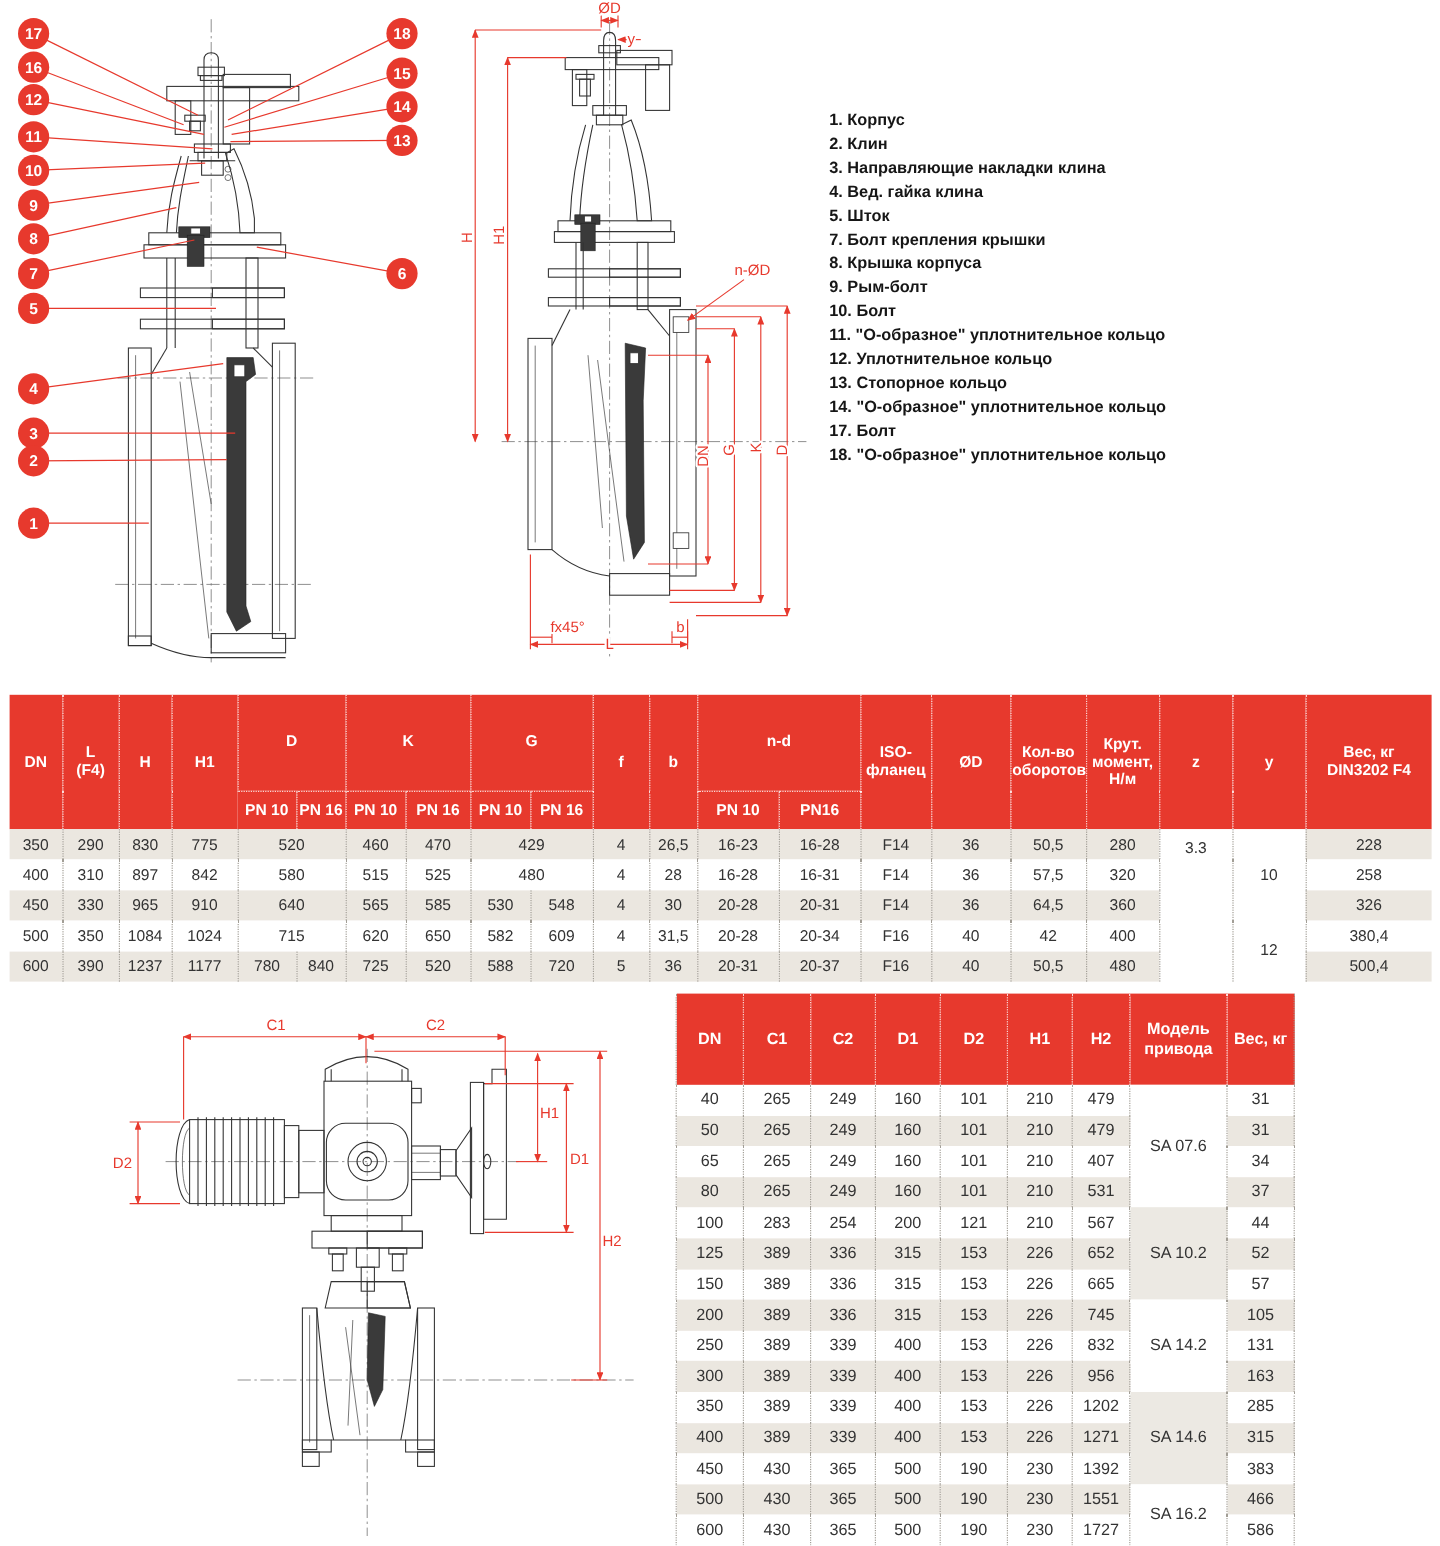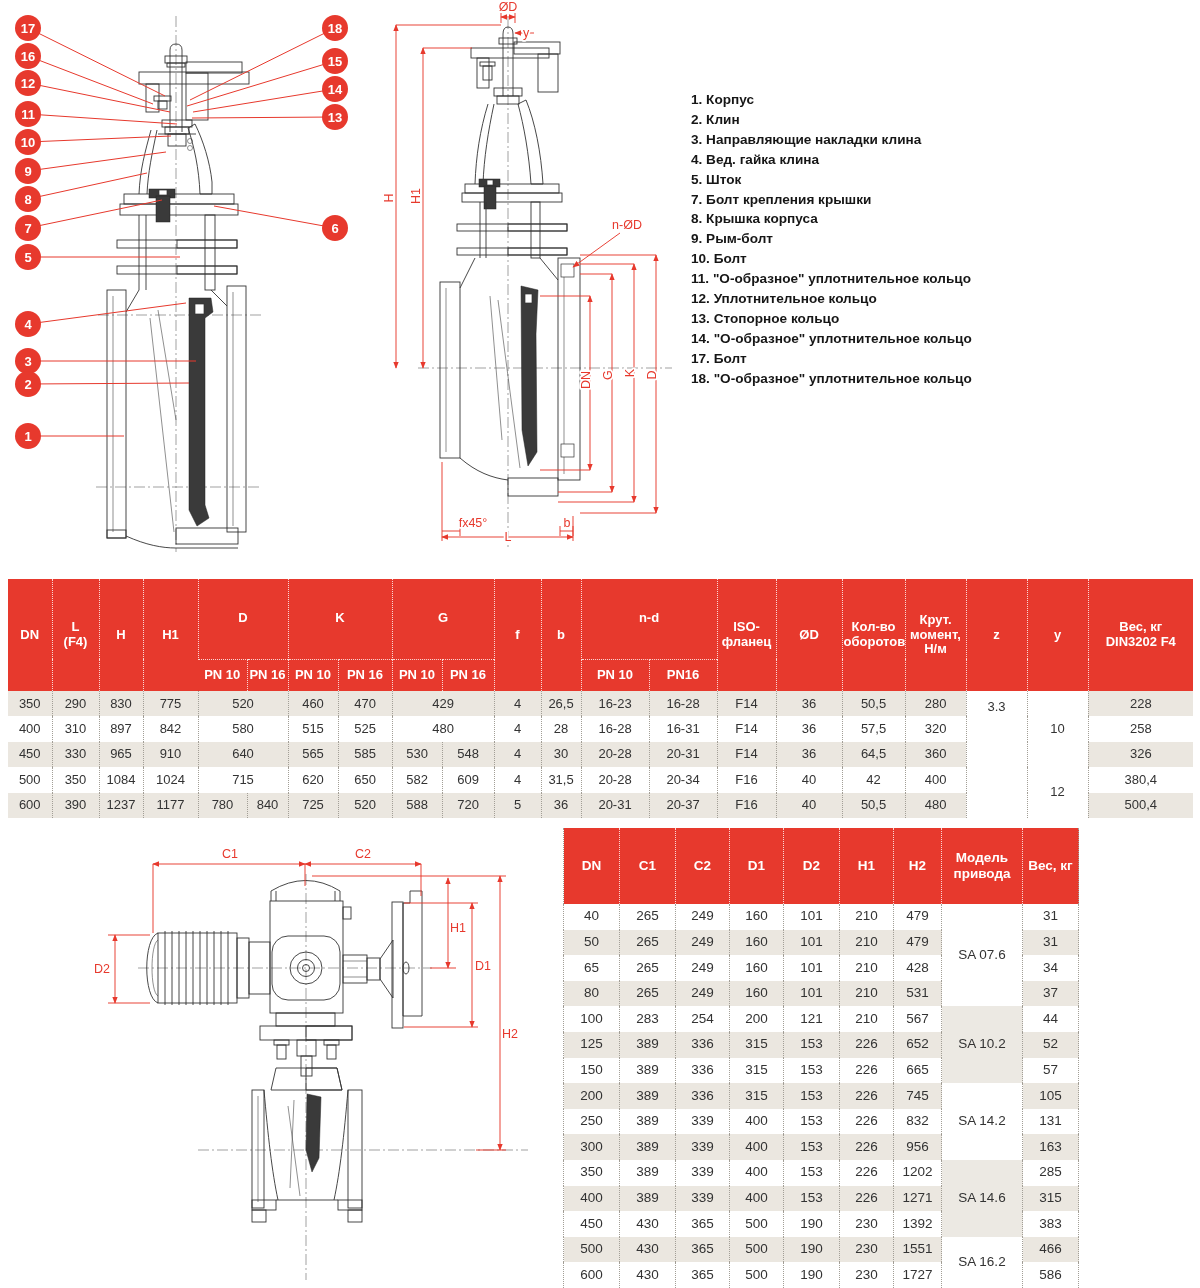--- a/index.html
+++ b/index.html
@@ -616,21 +616,21 @@
             <td>479</td>
             <td>31</td>
           </tr>
           <tr>
             <td>65</td>
             <td>265</td>
             <td>249</td>
             <td>160</td>
             <td>101</td>
             <td>210</td>
-            <td>428</td>
+            <td>407</td>
             <td>34</td>
           </tr>
           <tr>
             <td>80</td>
             <td>265</td>
             <td>249</td>
             <td>160</td>
             <td>101</td>
             <td>210</td>
             <td>531</td>

